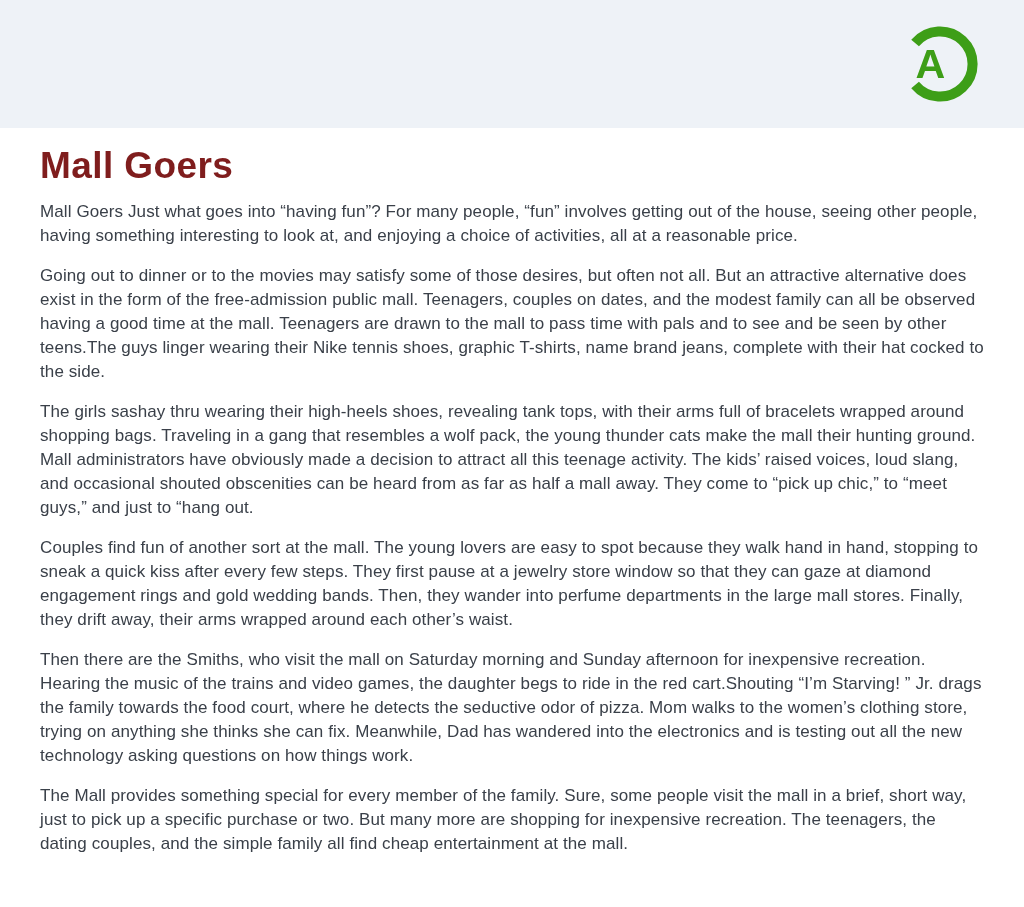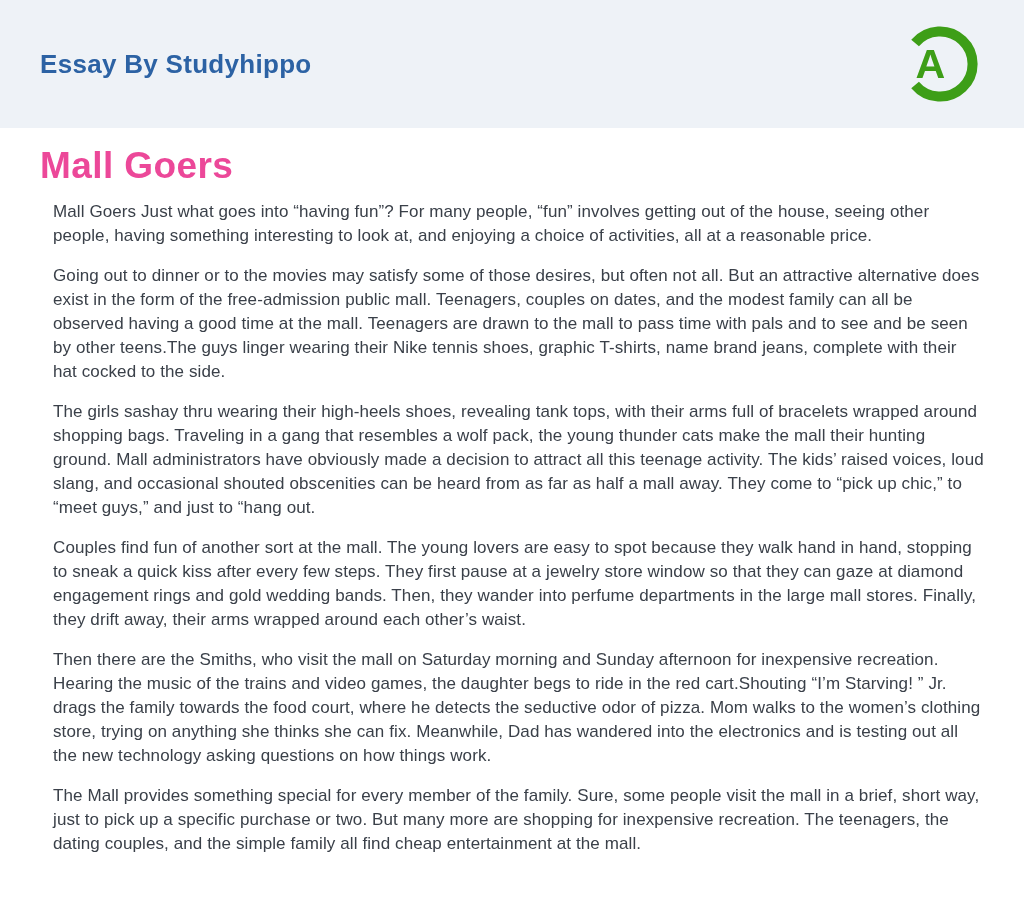--- a/index.html
+++ b/index.html
@@ -30,43 +30,41 @@
     font-weight: 400;
     margin-top: 9px;
     text-decoration: none;
     letter-spacing: 0.2px;
     cursor: pointer;
   }
   .logo { width: 92px; height: 92px; flex: 0 0 auto; }
   .logo svg { width: 100%; height: 100%; display: block; }
   .main { padding: 16px 40px 0 40px; }
   .essay-title {
-    color: #ec4899;
+    color: #7f1d1d;
     font-size: 37px;
     font-weight: 800;
     letter-spacing: 0.4px;
     line-height: 1.2;
     margin-bottom: 12px;
   }
   .para {
     color: #3a4049;
     font-size: 17px;
     line-height: 24px;
     letter-spacing: 0.1px;
     margin-bottom: 16px;
     max-width: 944px;
-    margin-left: 13px;
   }
 </style>
 </head>
 <body>
 
 <div class="header">
   <div>
-    <div class="site-title">Essay By Studyhippo</div>
   </div>
   <div class="logo">
     <svg viewBox="0 0 96 96" xmlns="http://www.w3.org/2000/svg">
       <path d="M 22 26.1 A 34 34 0 1 1 22 69.9" fill="none" stroke="#3d9e17" stroke-width="10.5" stroke-linecap="butt"></path>
       <text x="38" y="63" text-anchor="middle" font-family="Liberation Sans, sans-serif" font-size="43" font-weight="700" fill="#3d9e17">A</text>
     </svg>
   </div>
 </div>
 
 <div class="main">

